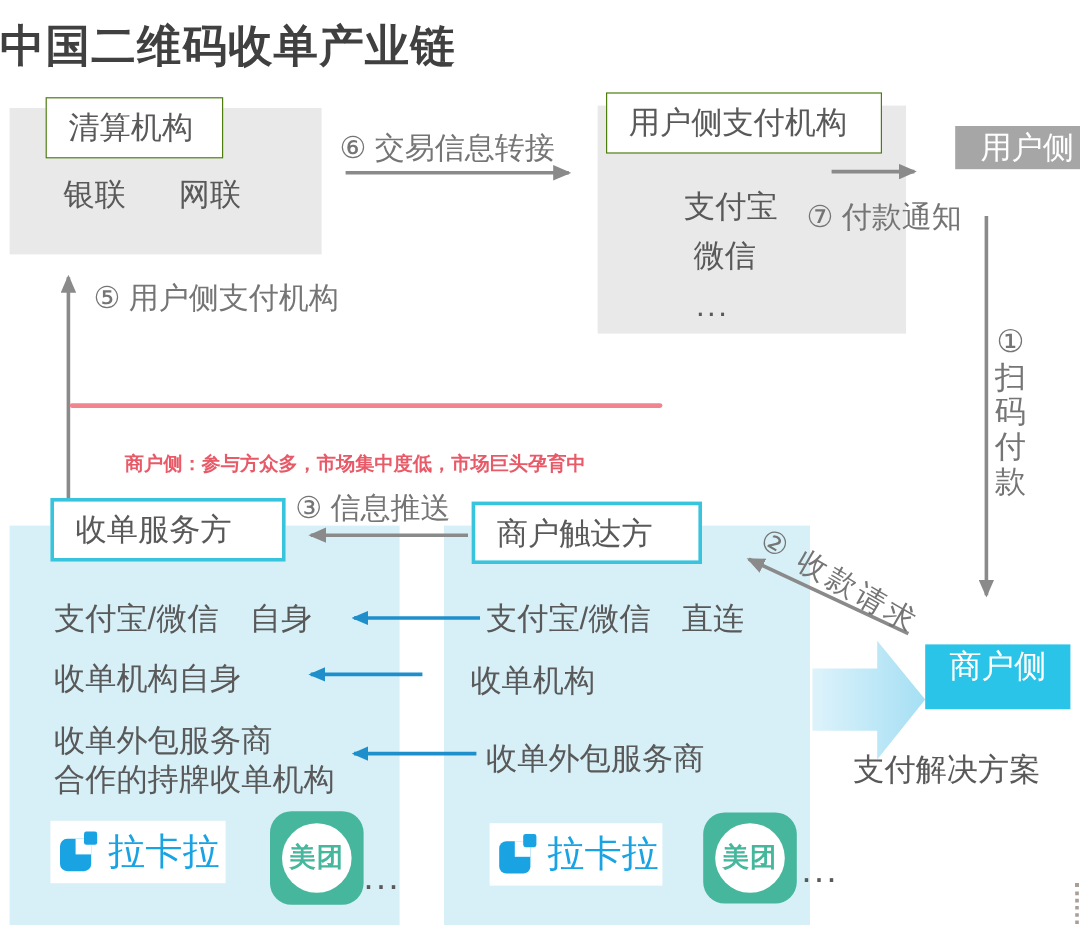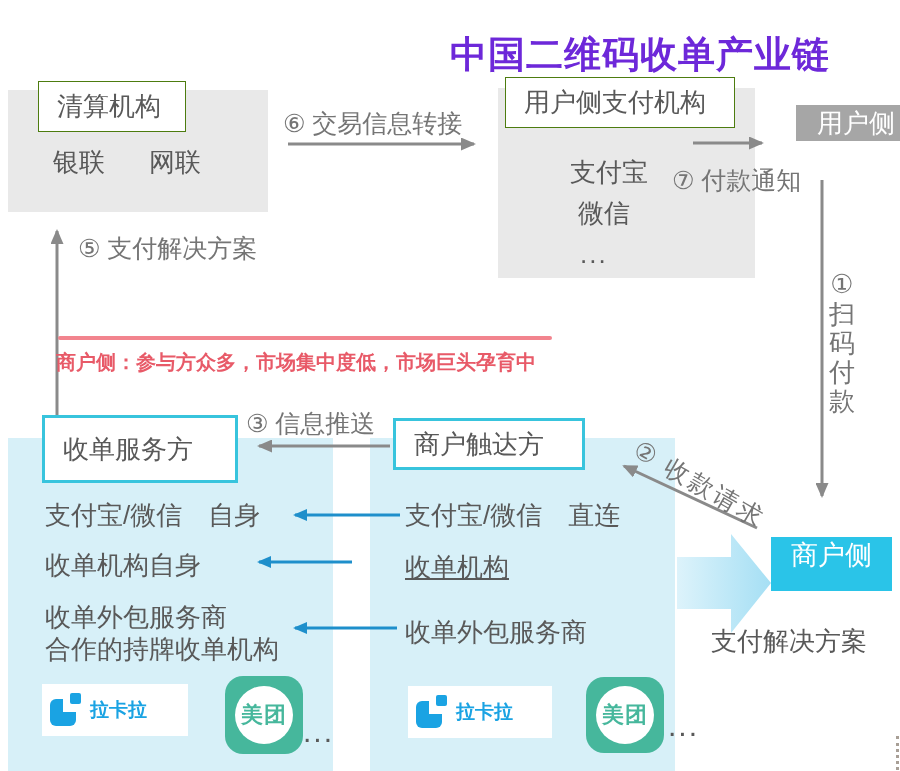--- a/index.html
+++ b/index.html
@@ -2,22 +2,22 @@
 <html><head>
 <meta charset="utf-8">
 <style>
   html,body{margin:0;padding:0;background:#fff;}
   #stage{
     position:relative;width:900px;height:771px;overflow:hidden;background:#fff;
     font-family:"Liberation Sans","DejaVu Sans",sans-serif;color:#595959;
   }
   .abs{position:absolute;}
   .title{
-    left:0;top:14px;width:830px;text-align:right;
-    font-size:37px;font-weight:bold;color:#6d28d9;letter-spacing:1px;margin-top:16px;
+    left:0;top:14px;width:830px;text-align:left;
+    font-size:37px;font-weight:bold;color:#404040;letter-spacing:1px;
   }
   .graybox{background:#e9e9e9;}
   .labelbox{
     background:#ffffff;border:1px solid #4d7c0f;
     display:flex;align-items:center;font-size:26px;color:#595959;
     box-sizing:border-box;padding-left:18px;
   }
   .cyanlabelbox{
     background:#ffffff;border:3px solid #38c4dd;
     display:flex;align-items:center;font-size:26px;color:#595959;
@@ -31,37 +31,37 @@
   .darkbox{
     background:#a6a6a6;color:#ffffff;font-size:26px;
     display:flex;align-items:center;justify-content:center;
   }
   .cyanbox{
     background:#2ac4e8;color:#ffffff;font-size:27px;
     display:flex;align-items:flex-start;justify-content:center;
   }
   .banner-line{background:#f2848e;height:4px;border-radius:2px;}
   .banner-text{
-    font-size:20px;font-weight:bold;color:#e85a68;text-align:center;white-space:nowrap;
+    font-size:16px;font-weight:bold;color:#e85a68;text-align:center;white-space:nowrap;margin-top:28px;
   }
   .panel{background:#d7f0f8;}
   .panel-row{font-size:26px;color:#595959;white-space:pre-line;line-height:32px;}
   .vflow{display:flex;flex-direction:column;align-items:center;font-size:26px;color:#757575;}
   .vflow .vchars{width:28px;word-break:break-all;line-height:29px;text-align:center;}
   .vflow .vnum{line-height:32px;}
   .rot{transform:rotate(30deg);transform-origin:left top;letter-spacing:3px;}
   .logo-lakala{
     background:#ffffff;display:flex;align-items:center;gap:8px;
     box-sizing:border-box;padding-left:8px;
   }
   .lk-icon{position:relative;width:32px;height:34px;flex:0 0 auto;}
   .lk-base{position:absolute;left:0;top:6px;width:26px;height:27px;background:#1aa3e3;border-radius:6px;}
   .lk-notch{position:absolute;left:13px;top:6px;width:13px;height:13px;background:#ffffff;}
   .lk-dot{position:absolute;left:20px;top:0;width:11px;height:11px;background:#1aa3e3;border-radius:2px;}
-  .lk-text{font-size:19px;font-weight:bold;color:#1aa3e3;white-space:nowrap;}
+  .lk-text{font-size:31px;font-weight:normal;color:#1aa3e3;white-space:nowrap;}
   .logo-meituan{
     background:#46b79c;border-radius:18px;
     display:flex;align-items:center;justify-content:center;
   }
   .mt-circle{
     width:58px;height:58px;background:#ffffff;border-radius:50%;
     display:flex;align-items:center;justify-content:center;
   }
   .mt-text{font-size:22px;font-weight:bold;color:#46b79c;letter-spacing:1px;}
   .dots{font-size:30px;color:#595959;letter-spacing:2px;}
@@ -133,45 +133,45 @@
     <span class="m2">微信</span>
     <span class="m3">...</span>
   </div>
 
   <div class="abs darkbox" style="left:757px;top:105px;width:120px;height:36px;margin-left:39px;">
     <span>用户侧</span>
   </div>
 
   <div class="abs flowlabel" style="left:672px;top:164px;">⑦ 付款通知</div>
 
-  <div class="abs flowlabel" style="left:78px;top:232px;">⑤ 支付解决方案</div>
+  <div class="abs flowlabel" style="left:78px;top:232px;">⑤ 用户侧支付机构</div>
 
   <div class="abs vflow" style="left:828px;top:268px;">
     <span class="vnum">①</span>
     <span class="vchars">扫码付款</span>
   </div>
 
   <div class="abs banner-line" style="left:58px;top:336px;width:494px;"></div>
   <div class="abs banner-text" style="left:40px;top:349px;width:512px;">商户侧：参与方众多，市场集中度低，市场巨头孕育中</div>
 
   <div class="abs flowlabel" style="left:246px;top:407px;">③ 信息推送</div>
 
-  <div class="abs cyanlabelbox" style="left:42px;top:415px;width:196px;height:68px;text-align:right;">
+  <div class="abs cyanlabelbox" style="left:42px;top:415px;width:196px;height:53px;text-align:right;">
     <span>收单服务方</span>
   </div>
   <div class="abs panel-row" style="left:45px;top:549px;">收单机构自身</div>
   <div class="abs panel-row" style="left:45px;top:499px;">支付宝/微信　自身</div>
   <div class="abs panel-row" style="left:45px;top:601px;">收单外包服务商
 合作的持牌收单机构</div>
 
   <div class="abs cyanlabelbox" style="left:393px;top:418px;width:192px;height:52px;">
     <span>商户触达方</span>
   </div>
   <div class="abs panel-row" style="left:405px;top:499px;">支付宝/微信　直连</div>
-  <div class="abs panel-row" style="left:405px;top:551px;text-decoration:underline;">收单机构</div>
+  <div class="abs panel-row" style="left:392px;top:551px;">收单机构</div>
   <div class="abs panel-row" style="left:405px;top:616px;">收单外包服务商</div>
 
   <div class="abs flowlabel rot" style="left:644px;top:433px;">② 收款请求</div>
 
   <div class="abs cyanbox" style="left:771px;top:537px;width:121px;height:54px;">
     <span>商户侧</span>
   </div>
   <div class="abs panel-row" style="left:711px;top:625px;">支付解决方案</div>
 
   <div class="abs logo-lakala" style="left:42px;top:684px;width:146px;height:52px;">

